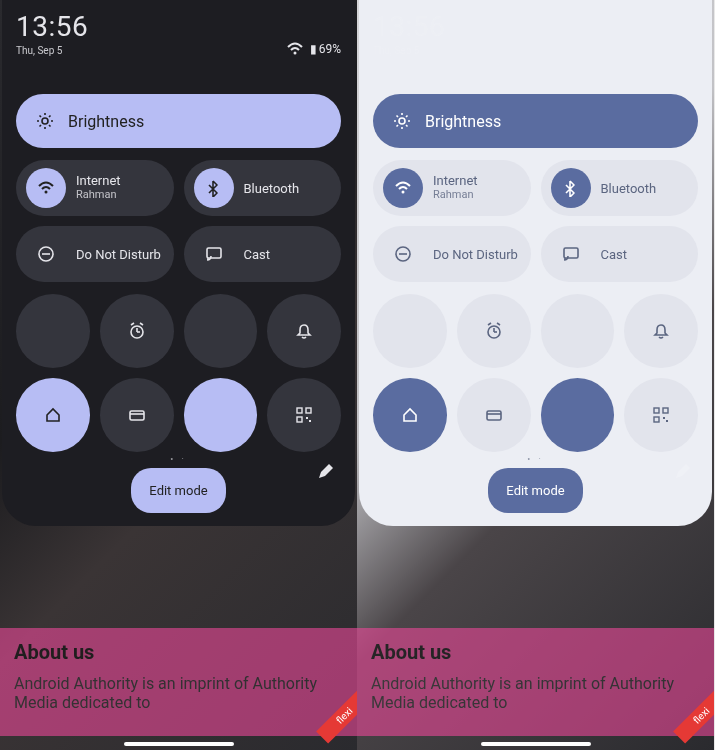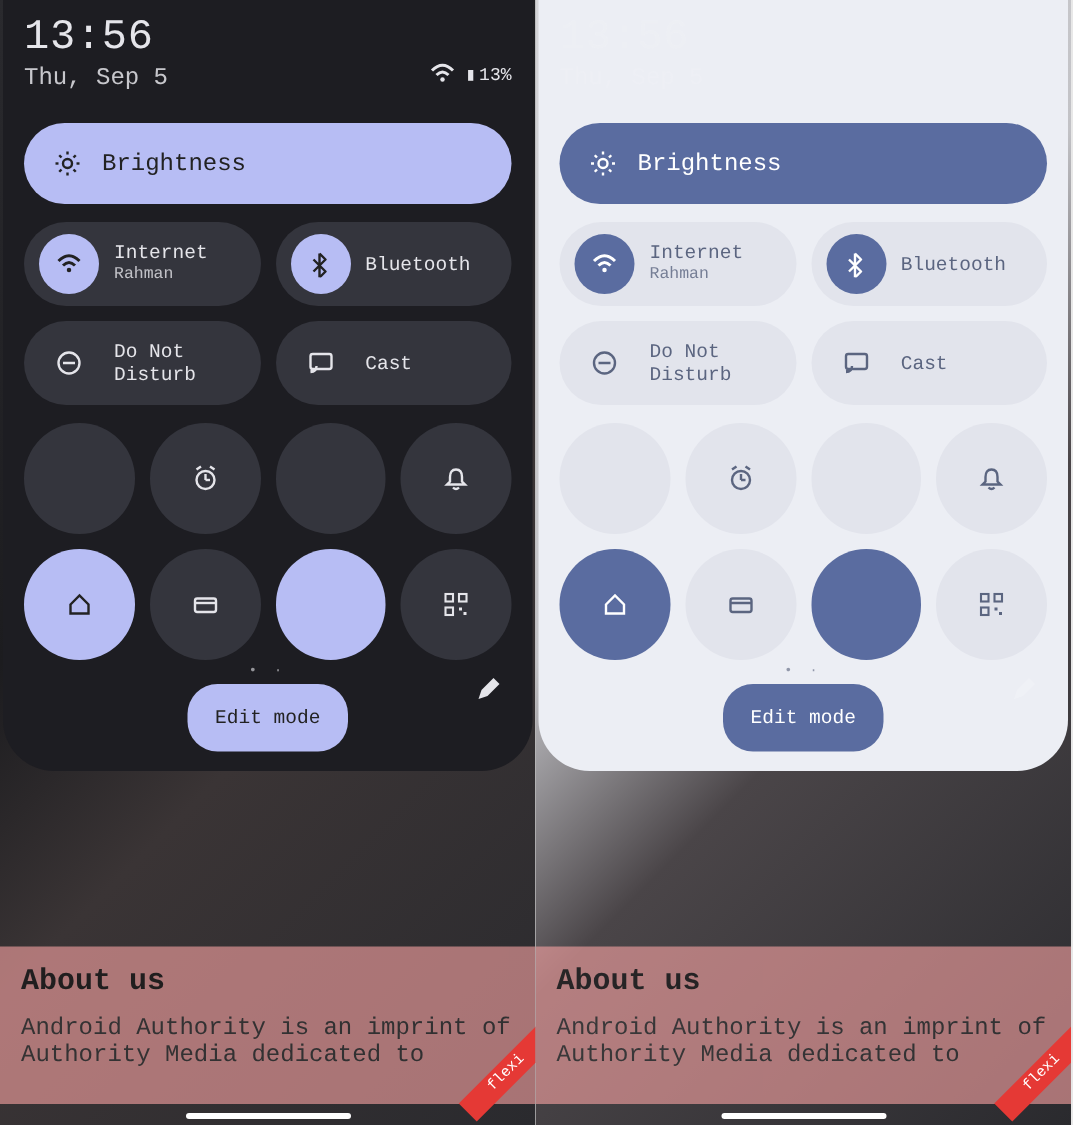--- a/index.html
+++ b/index.html
@@ -9,21 +9,20 @@
     background: #e8e8e8;
     display: flex;
     font-family: -apple-system, "Segoe UI", Roboto, sans-serif;
     overflow: hidden;
   }
   .phone {
     width: 357px;
     height: 750px;
     position: relative;
     overflow: hidden;
-    font-family: Liberation Mono, monospace;
   }
   .phone-bg {
     position: absolute;
     inset: 0;
     background: linear-gradient(135deg,#2a2a2e 0%,#1c1c1f 40%,#3a3435 60%,#2a2a2e 100%);
   }
   .phone-light .phone-bg {
     background: linear-gradient(135deg,#d5d5d8 0%,#c2c2c6 40%,#4a4548 60%,#2a2a2e 100%);
   }
   .qpanel {
@@ -38,27 +37,27 @@
     background: #eceef4;
     color: #555e78;
   }
   .status-row {
     display: flex;
     justify-content: space-between;
     align-items: flex-start;
     height: 52px;
   }
   .clock-block .clock { font-size: 28px; font-weight: 400; letter-spacing: .5px; }
-  .clock-block .date { font-size: 16px; margin-top: 2px; opacity: .85; }
+  .clock-block .date { font-size: 10px; margin-top: 2px; opacity: .85; }
   .phone-light .clock-block { opacity: .08; color:#fff; }
   .status-icons { display:flex; gap:6px; align-items:center; font-size:12px; margin-top:30px;}
   .phone-light .status-icons { opacity:.06; }
   .status-icons .batt::before{content:"\25AE"; margin-right:2px;}
   .brightness {
-    margin-top: 20px;
+    margin-top: 32px;
     height: 54px;
     border-radius: 30px;
     background: #b7bdf4;
     display:flex;
     align-items:center;
     padding: 0 20px;
     gap: 14px;
     color:#222;
   }
   .phone-light .brightness { background:#5a6ca0; color:#fff; }
@@ -114,21 +113,21 @@
     background:#5a6ca0; color:#fff;
     font-size:13px; padding:15px 18px; border-radius:20px;
   }
   .phone-dark .editbtn { background:#b7bdf4; color:#222; }
   .pencil { position:absolute; right:6px; top:-6px; font-size:14px;}
   .phone-light .pencil{color:#fff; opacity:.2;}
   .dots { position:absolute; top:-14px; left:0;right:0; text-align:center; font-size:9px; letter-spacing:3px; opacity:.6;}
   .about {
     position:absolute;
     left:0;right:0;bottom:14px;
-    background:#fca5a5;
+    background:#ec4899;
     padding:12px 14px 24px 14px;
     color:#111;
   }
   .phone-light .about{ opacity:.6; }
   .phone-dark .about{ opacity:.6; }
   .about h3{ font-size:20px; font-weight:700; margin-bottom:10px;}
   .about p{ font-size:16px; color:#333; }
   .homebar{
     position:absolute; bottom:4px; left:50%; transform:translateX(-50%);
     width:110px;height:4px;border-radius:4px;background:#fff;
@@ -216,21 +215,21 @@
       <div class="clock-block">
         <div class="clock">13:56</div>
         <div class="date">Thu, Sep 5</div>
       </div>
       <div class="status-icons">
         <span class="ic">
             <svg viewBox="0 0 18 18">
               <use href="#i-wifi"></use>
             </svg>
           </span>
-        <span class="batt">13%</span>
+        <span class="batt">69%</span>
       </div>
     </div>
 
     <div class="brightness">
       <span class="ic">
           <svg viewBox="0 0 18 18">
             <use href="#i-sun"></use>
           </svg>
         </span>
       <span>Brightness</span>

